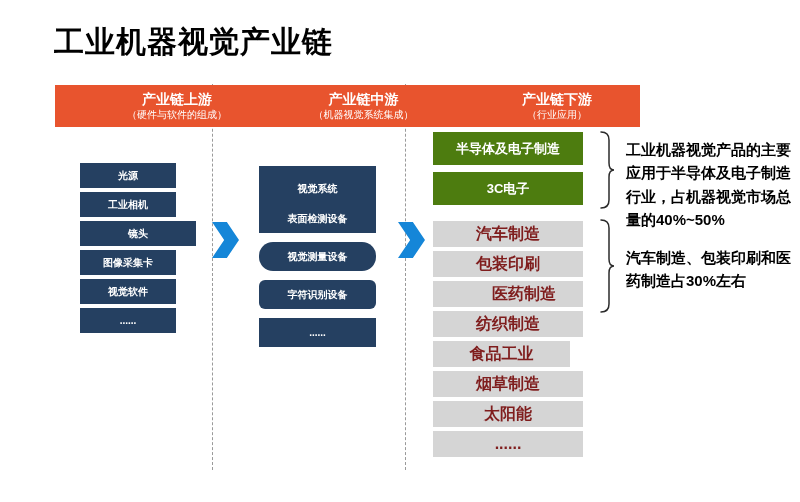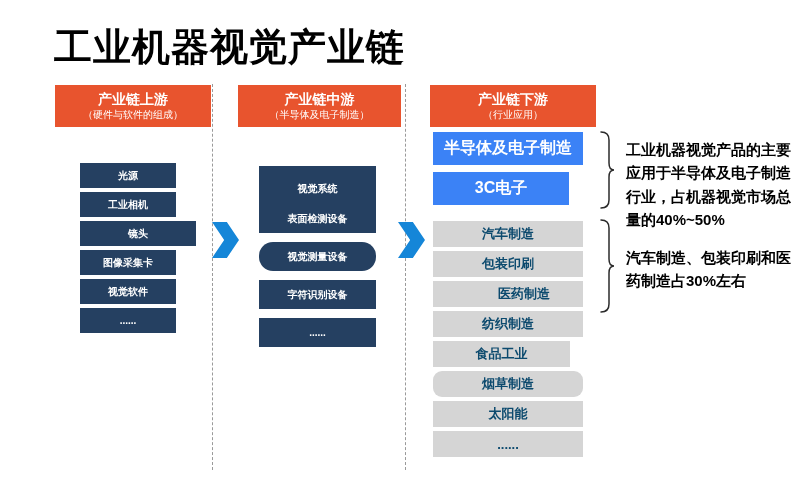--- a/index.html
+++ b/index.html
@@ -1,63 +1,63 @@
 <!DOCTYPE html>
 <html><head>
 <meta charset="utf-8">
 <style>
   html,body{margin:0;padding:0;background:#ffffff;}
   body{font-family:"Liberation Sans","DejaVu Sans",sans-serif;}
   .canvas{position:relative;width:800px;height:502px;background:#ffffff;overflow:hidden;}
 
-  .title{position:absolute;left:54px;top:22px;margin:0;font-size:38px;font-weight:800;color:#000;letter-spacing:1px;}
+  .title{position:absolute;left:54px;top:22px;margin:0;font-size:30px;font-weight:800;color:#000;letter-spacing:1px;}
 
   .divider{position:absolute;top:84px;height:386px;width:0;border-left:1px dashed #9a9a9a;}
   .divider-1{left:212px;}
   .divider-2{left:405px;}
 
   .hdr{position:absolute;height:42px;background:#E8542E;color:#fff;text-align:center;
-       display:flex;flex-direction:column;justify-content:center;line-height:1.25;}
+       display:flex;flex-direction:column;justify-content:center;line-height:1.25;padding-left:44px;}
   .hdr-up{left:55px;top:85px;width:156px;}
   .hdr-mid{left:238px;top:85px;width:163px;}
   .hdr-down{left:430px;top:85px;width:166px;}
   .hdr-t{font-size:14px;font-weight:700;}
   .hdr-s{font-size:10px;font-weight:400;}
 
   .box{position:absolute;display:flex;align-items:center;justify-content:center;
        text-align:center;box-sizing:border-box;}
   .navy{background:#254061;color:#ffffff;font-size:10px;font-weight:600;}
-  .green{background:#3b82f6;color:#ffffff;font-size:16px;font-weight:700;}
-  .gray{background:#D5D5D5;color:#0c4a6e;font-size:13px;font-weight:600;}
+  .green{background:#4d7c0f;color:#ffffff;font-size:13px;font-weight:700;}
+  .gray{background:#D5D5D5;color:#7f1d1d;font-size:16px;font-weight:600;}
 
   
   .up-0{left:80px;top:163px;width:96px;height:25px;}
   .up-1{left:80px;top:192px;width:96px;height:25px;}
   .up-2{left:80px;top:221px;width:116px;height:25px;}
   .up-3{left:80px;top:250px;width:96px;height:25px;}
   .up-4{left:80px;top:279px;width:96px;height:25px;}
   .up-5{left:80px;top:308px;width:96px;height:25px;}
 
   
   .mid-0{left:259px;top:166px;width:117px;height:46px;}
   .mid-1{left:259px;top:204px;width:117px;height:29px;}
   .mid-2{left:259px;top:242px;width:117px;height:29px;border-radius:14px;}
-  .mid-3{left:259px;top:280px;width:117px;height:29px;}
+  .mid-3{left:259px;top:280px;width:117px;height:29px;border-radius:6px;}
   .mid-4{left:259px;top:318px;width:117px;height:29px;}
 
   
   .dn-g0{left:433px;top:132px;width:150px;height:33px;}
-  .dn-g1{left:433px;top:172px;width:136px;height:33px;}
+  .dn-g1{left:433px;top:172px;width:150px;height:33px;}
   
   .dn-0{left:433px;top:221px;width:150px;height:26px;}
   .dn-1{left:433px;top:251px;width:150px;height:26px;}
   .dn-2{left:433px;top:281px;width:150px;height:26px;padding-left:32px;}
   .dn-3{left:433px;top:311px;width:150px;height:26px;}
   .dn-4{left:433px;top:341px;width:137px;height:26px;}
-  .dn-5{left:433px;top:371px;width:150px;height:26px;border-radius:9px;}
+  .dn-5{left:433px;top:371px;width:150px;height:26px;}
   .dn-6{left:433px;top:401px;width:150px;height:26px;}
   .dn-7{left:433px;top:431px;width:150px;height:26px;}
 
   .arrow{position:absolute;width:27px;height:36px;background:#1586D8;
          clip-path:polygon(0% 0%,55% 0%,100% 50%,55% 100%,0% 100%,45% 50%);}
   .arrow-1{left:212px;top:222px;}
   .arrow-2{left:398px;top:222px;}
 
   .brace{position:absolute;}
   .brace-1{left:599px;top:131px;}
@@ -85,21 +85,21 @@
   <div class="box navy up-1">工业相机</div>
   <div class="box navy up-2">镜头</div>
   <div class="box navy up-4">视觉软件</div>
   <div class="box navy up-3">图像采集卡</div>
   <div class="box navy up-5">......</div>
 
   <div class="arrow arrow-1"></div>
 
   <div class="hdr hdr-mid">
     <div class="hdr-t">产业链中游</div>
-    <div class="hdr-s">（半导体及电子制造）</div>
+    <div class="hdr-s">（机器视觉系统集成）</div>
   </div>
   <div class="box navy mid-0">视觉系统</div>
   <div class="box navy mid-1">表面检测设备</div>
   <div class="box navy mid-2">视觉测量设备</div>
   <div class="box navy mid-3">字符识别设备</div>
   <div class="box navy mid-4">......</div>
 
   <div class="arrow arrow-2"></div>
 
   <div class="hdr hdr-down">

